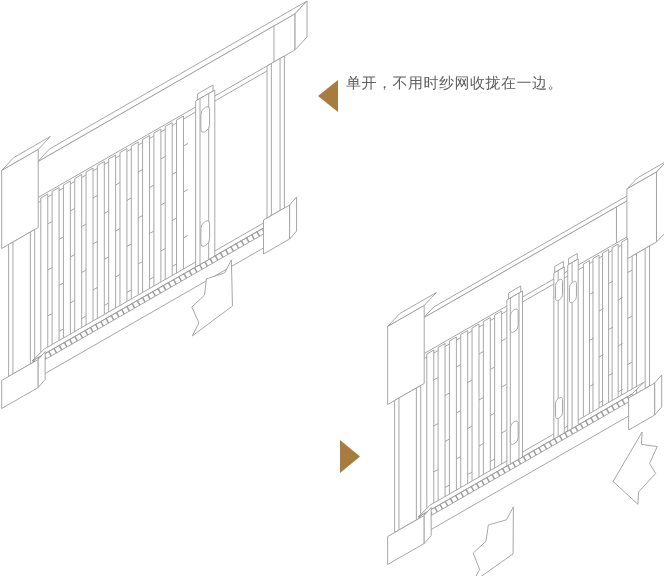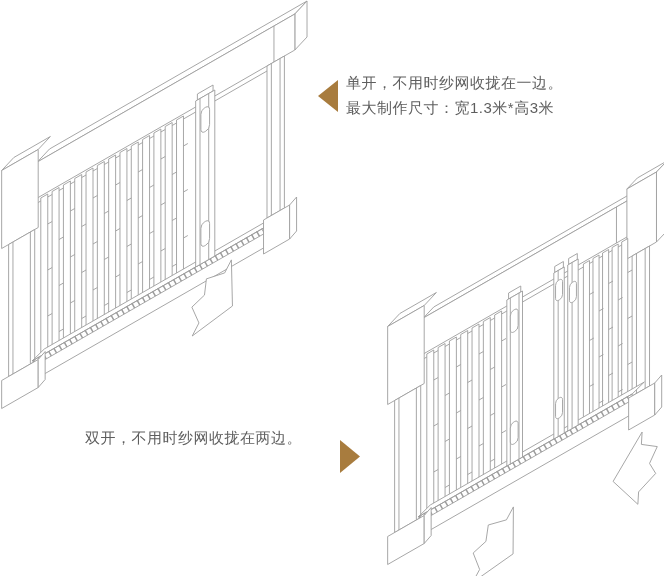--- a/index.html
+++ b/index.html
@@ -187,23 +187,21 @@
         <use href="#barrow" class="w" transform="translate(304,266) rotate(184)"></use>
       </g>
     </svg>
   </div>
 
   <svg class="tri" style="left:318px;top:80px;" width="20" height="32">
     <polygon points="20,0 0,16 20,32" fill="#a87c3e"></polygon>
   </svg>
   <div class="note" style="left:346px;top:70px;">
     <div>单开，不用时纱网收拢在一边。</div>
-    <div>最大制作尺寸：宽1.3米*高3米</div>
   </div>
 
   <div class="note" style="left:85px;top:425px;">
-    <div>双开，不用时纱网收拢在两边。</div>
   </div>
   <svg class="tri" style="left:340px;top:440px;" width="20" height="33">
     <polygon points="0,0 20,16.5 0,33" fill="#a87c3e"></polygon>
   </svg>
 
 </div>
 
 </body></html>

